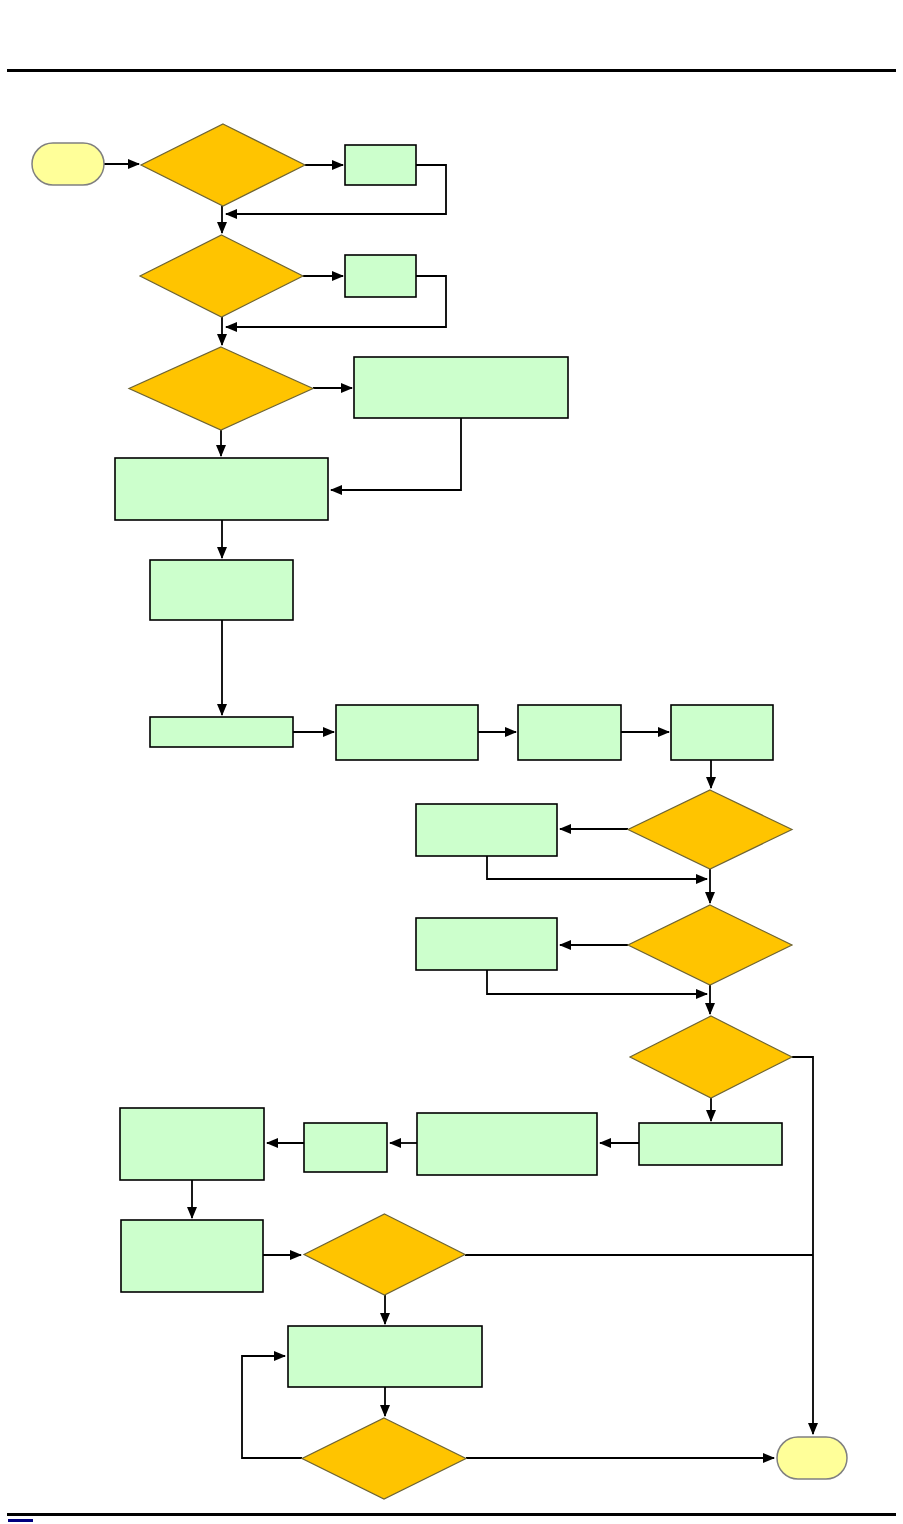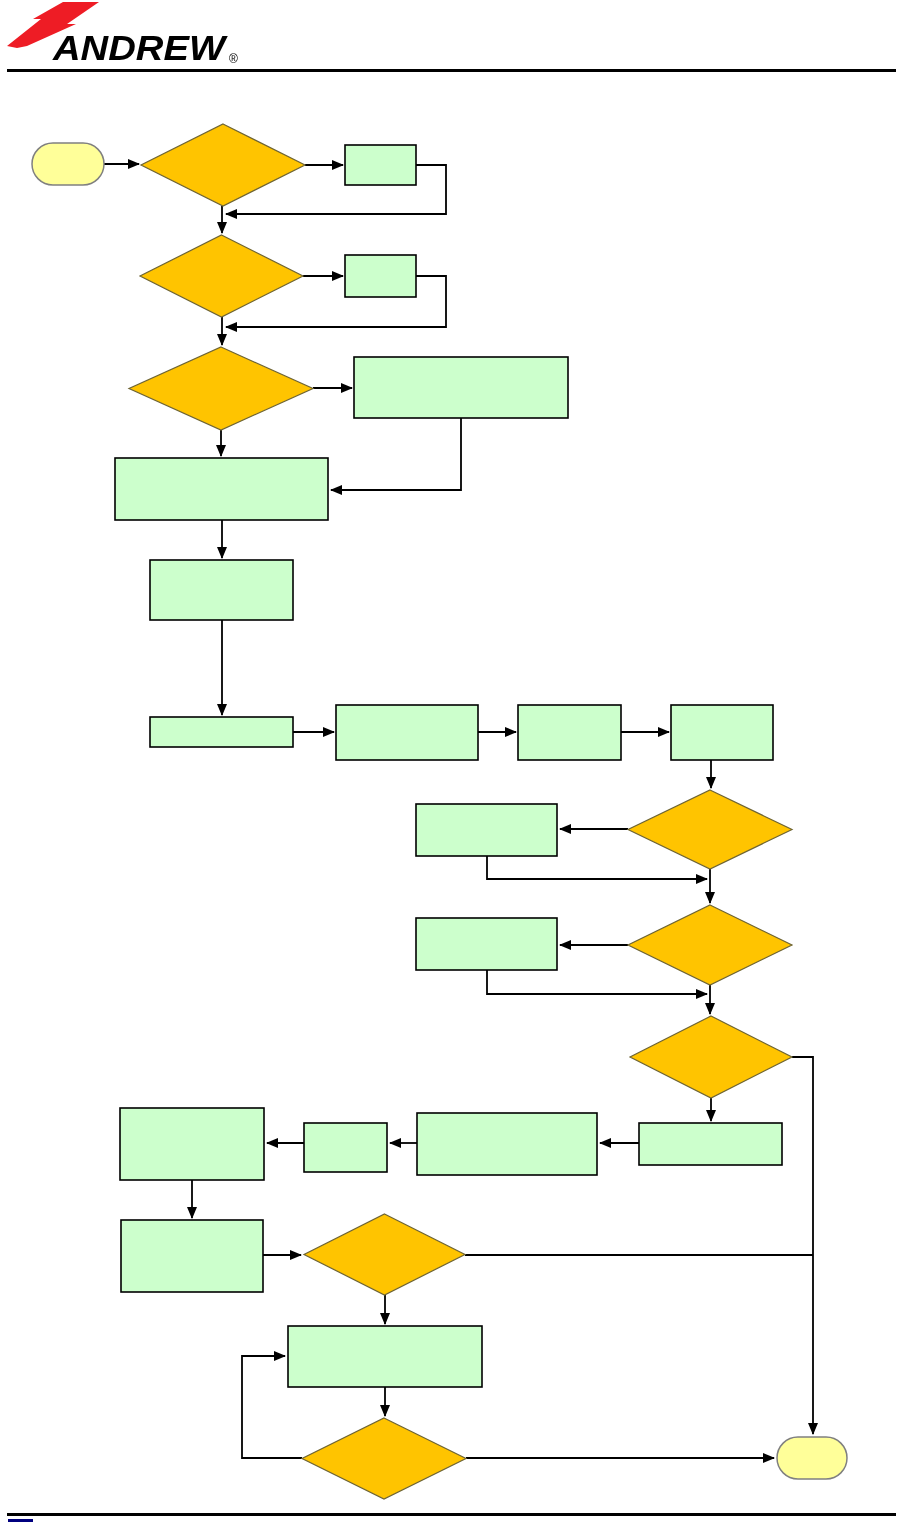--- a/index.html
+++ b/index.html
@@ -88,25 +88,18 @@
         <rect x="304" y="1123" width="83" height="49" fill="#CCFFCC" stroke="#000000" stroke-width="1.6"></rect>
         <rect x="120" y="1108" width="144" height="72" fill="#CCFFCC" stroke="#000000" stroke-width="1.6"></rect>
         <rect x="121" y="1220" width="142" height="72" fill="#CCFFCC" stroke="#000000" stroke-width="1.6"></rect>
         <polygon points="384.5,1214 465,1254.5 384.5,1295 304,1254.5" fill="#FFC400" stroke="#6E6433" stroke-width="1.2"></polygon>
         <rect x="288" y="1326" width="194" height="61" fill="#CCFFCC" stroke="#000000" stroke-width="1.6"></rect>
         <polygon points="384,1418 466,1458.5 384,1499 302,1458.5" fill="#FFC400" stroke="#6E6433" stroke-width="1.2"></polygon>
         <rect x="777" y="1437" width="70" height="42" rx="21" ry="21" fill="#FFFF99" stroke="#808080" stroke-width="1.5"></rect>
       </g>
   </svg>
 
-  <div class="logo">
-    <svg width="240" height="66" viewBox="0 0 240 66">
-      <polygon fill="#EE1C25" points="0,44 34,17 26,17 56,0 92,0 60,22 69,22 20,44 10,46"></polygon>
-      <text x="46" y="58" font-size="35" font-style="italic" font-weight="bold" fill="#000000" textLength="172" lengthAdjust="spacingAndGlyphs" font-family="Liberation Sans, sans-serif">ANDREW</text>
-      <text x="222" y="61" font-size="12" fill="#000000" font-family="Liberation Sans, sans-serif">®</text>
-    </svg>
-  </div>
 
   <div class="rule header"></div>
   <div class="rule footer"></div>
   <div class="footer-accent"></div>
 
 </div>
 
 </body></html>

